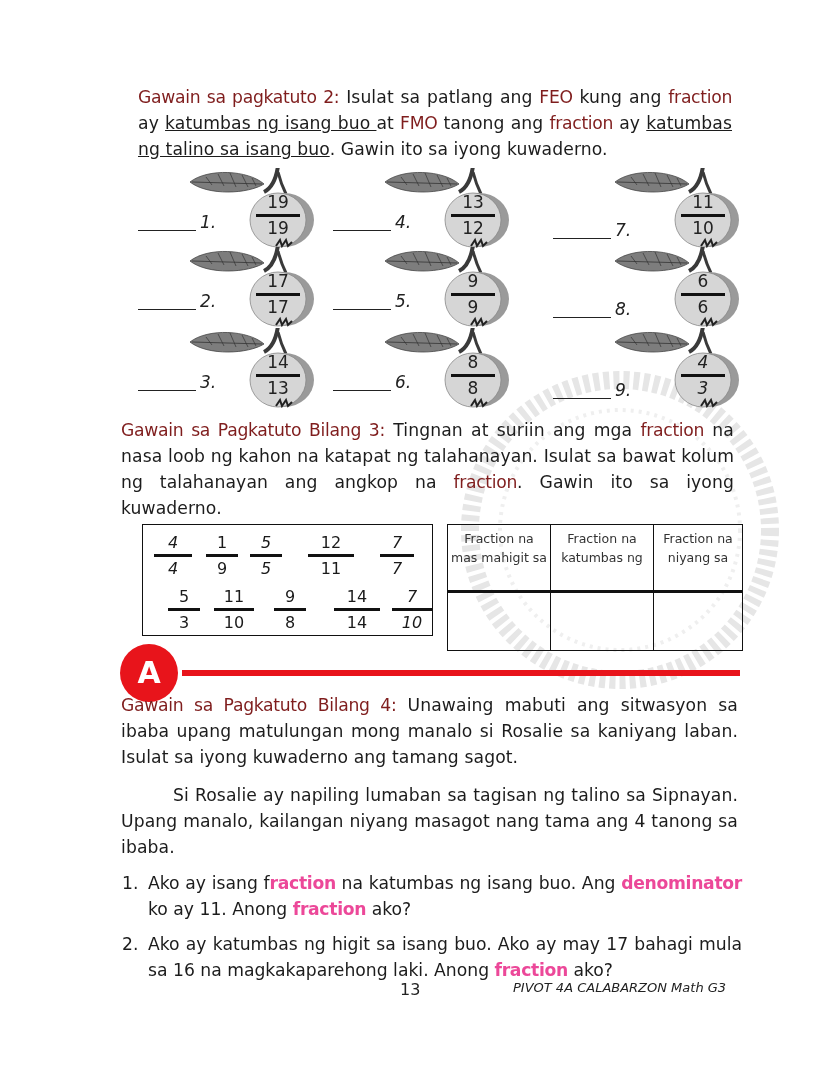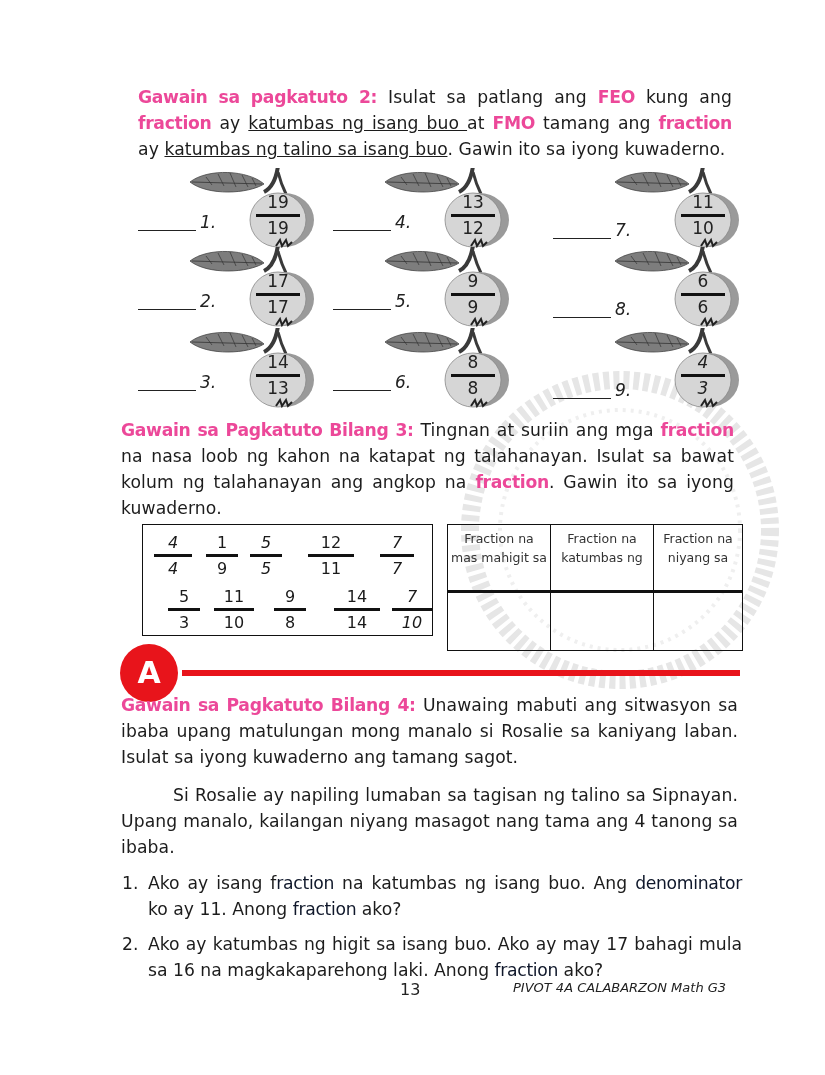--- a/index.html
+++ b/index.html
@@ -1,20 +1,20 @@
 <!DOCTYPE html>
 <html><head>
 <meta charset="utf-8">
 <style>
   html, body { margin:0; padding:0; background:#ffffff; }
   body { width:825px; height:1075px; position:relative; overflow:hidden;
          font-family:"DejaVu Sans", sans-serif; color:#1a1a1a; }
   .abs { position:absolute; }
   .para { position:absolute; font-size:17.2px; line-height:26px; text-align:justify; color:#1c1c1c; letter-spacing:0.1px; }
-  .para b { font-weight:bold; color:#ec4899; letter-spacing:-0.3px; }
+  .para b { font-weight:normal; color:#7f1d1d; letter-spacing:-0.3px; }
   .para u { text-decoration:underline;margin-top:33px; }
 
   
   .item { position:absolute; width:200px; height:80px; }
   .blank { position:absolute; left:0; width:58px; border-bottom:1.2px solid #222; }
   .num { position:absolute; font-style:italic; font-size:17px; color:#222; }
   .apple { position:absolute; }
   .frac-num, .frac-den { position:absolute; width:60px; text-align:center; font-size:17px; color:#222; }
   .frac-bar { position:absolute; height:3px; background:#111; }
 
@@ -35,32 +35,32 @@
   .badge { position:absolute; left:120px; top:644px; width:58px; height:58px; border-radius:50%; background:#e8141b;
            color:#fff; font-weight:bold; font-size:30px; text-align:center; line-height:58px; font-family:"DejaVu Sans", sans-serif; }
   .redline { position:absolute; left:182px; top:670px; width:558px; height:6px; background:#e8141b; }
 
   .footer-num { position:absolute; left:400px; top:980px; font-size:16px; color:#222; }
   .footer-title { position:absolute; left:513px; top:980px; font-size:13px; font-style:italic; color:#222; }
 
   ol.qs { position:absolute; left:122px; top:870px; width:620px; margin:0; padding:0; list-style:none; }
   ol.qs li { position:relative; padding-left:26px; font-size:17.2px; line-height:26px; margin-bottom:9px; text-align:justify; color:#1c1c1c; }
   ol.qs li .qn { position:absolute; left:0; top:0; }
-  ol.qs li b { font-weight:normal; color:#0f172a; letter-spacing:-0.3px; }
+  ol.qs li b { font-weight:bold; color:#ec4899; letter-spacing:-0.3px; }
 </style>
 </head>
 <body>
 
 <svg class="abs" style="left:430px;top:330px" width="380" height="360" viewBox="0 0 380 360">
   <circle cx="190" cy="200" r="150" fill="none" stroke="#e6e6e6" stroke-width="18" stroke-dasharray="6 4"></circle>
   <circle cx="190" cy="200" r="120" fill="none" stroke="#efefef" stroke-width="4" stroke-dasharray="3 5"></circle>
 </svg>
 
 <div class="para" style="left:138px;top:84px;width:594px;">
-  <b>Gawain sa pagkatuto 2:</b><span> Isulat sa patlang ang </span><b>FEO</b><span> kung ang </span><b>fraction</b><span> ay </span><u>katumbas ng isang buo </u><span>at </span><b>FMO</b><span> tamang ang </span><b>fraction</b><span> ay </span><u>katumbas ng talino sa isang buo</u><span>. Gawin ito sa iyong kuwaderno.</span>
+  <b>Gawain sa pagkatuto 2:</b><span> Isulat sa patlang ang </span><b>FEO</b><span> kung ang </span><b>fraction</b><span> ay </span><u>katumbas ng isang buo </u><span>at </span><b>FMO</b><span> tanong ang </span><b>fraction</b><span> ay </span><u>katumbas ng talino sa isang buo</u><span>. Gawin ito sa iyong kuwaderno.</span>
 </div>
 
 <div id="apple-grid">
     <div class="item" style="left: 138px; top: 168px;">
     <div class="blank" style="top: 62px;"></div>
     <span class="num" style="left: 62px; top: 44px;">1.</span>
     <svg class="apple" width="140" height="80" viewBox="0 0 140 80" style="left: 40px; top: 0px;">
 
       <path d="M12 14 C 30 0, 70 2, 86 16 C 70 26, 30 28, 12 14 Z" fill="#7d7d7d" stroke="#444" stroke-width="0.8"></path>
       <path d="M14 14 L 84 16" stroke="#333" stroke-width="0.8"></path>

